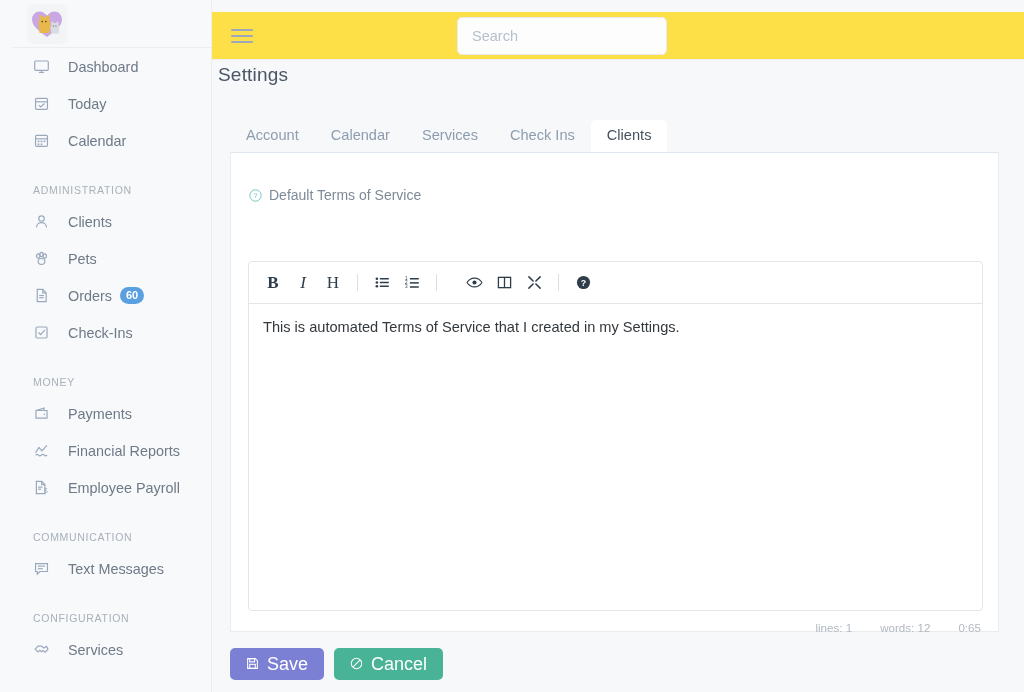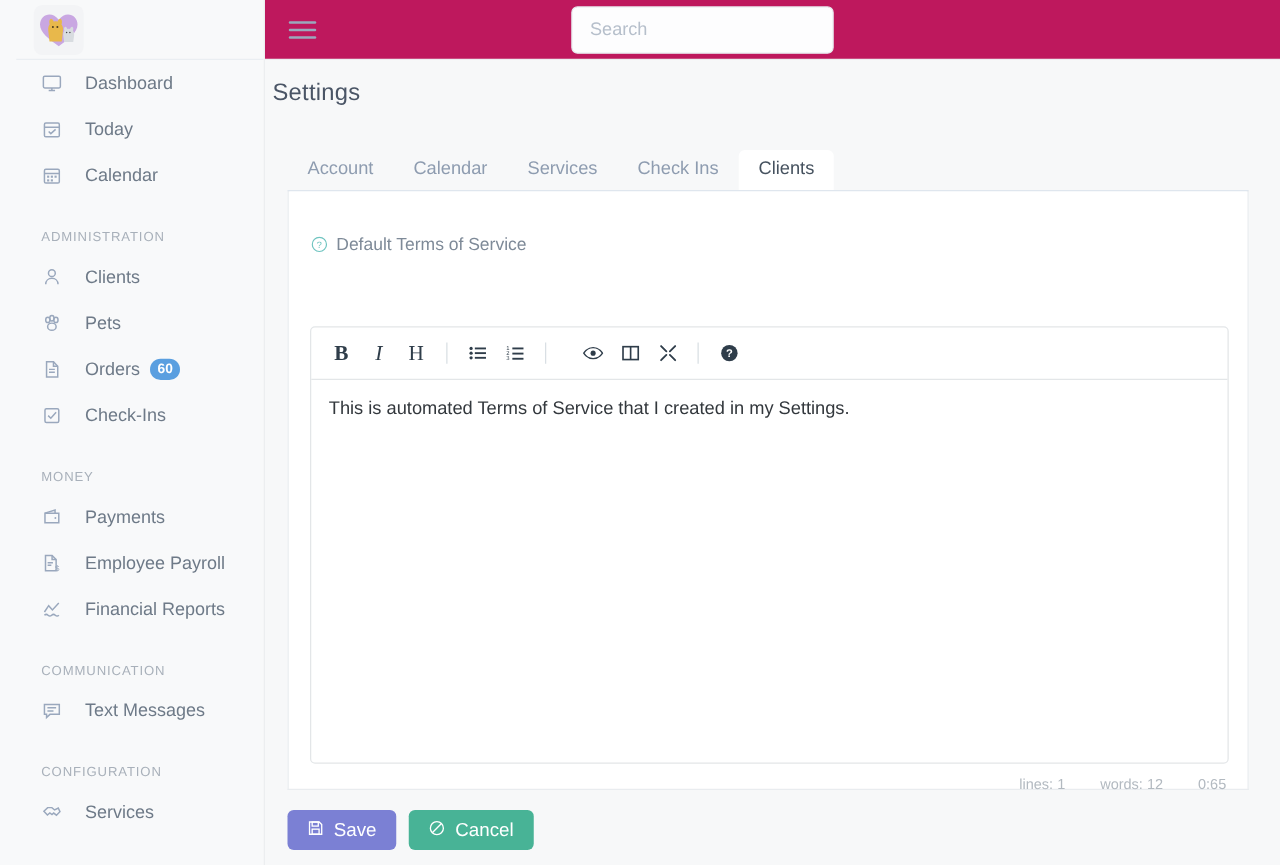--- a/index.html
+++ b/index.html
@@ -38,22 +38,22 @@
   .nav-icon svg { stroke: #9aa8bd; fill: none; stroke-width: 1.4; }
   .nav-label { white-space: nowrap; }
   .badge {
     margin-left: 8px; background: #5a9fe0; color: #fff; font-size: 11px;
     border-radius: 10px; padding: 2px 6px 2px 6px; line-height: 1.1;
     font-weight: 600; min-width: 22px; text-align: center;
   }
 
   
   #topbar {
-    position: absolute; left: 212px; top: 0; width: 812px; height: 48px;
-    background: #be185d; border-bottom: 1px solid #eceef0; text-decoration: underline;
+    position: absolute; left: 212px; top: 12px; width: 812px; height: 48px;
+    background: #fde047; border-bottom: 1px solid #eceef0; text-decoration: underline;
   }
   #hamburger {
     position: absolute; left: 19px; top: 14px; width: 22px; height: 20px;
     cursor: pointer; display: flex; flex-direction: column;
     justify-content: center; gap: 4px;
   }
   #hamburger span { display: block; height: 2px; background: #9aa8bd; border-radius: 1px; }
   #search-input {
     position: absolute; left: 245px; top: 5px; width: 210px; height: 38px;
     border: 1px solid #e7eaee; border-radius: 5px; background: #fdfdfe;
@@ -119,21 +119,21 @@
     position: absolute; left: 17px; top: 468px; width: 735px;
     display: flex; justify-content: flex-end; align-items: flex-start;
     font-size: 11.6px; color: #b2b9c0; gap: 28px; padding-right: 2px;
   }
 
   
   #actions { position: absolute; left: 18px; top: 600px; display: flex; gap: 10px; }
   .btn {
     display: flex; align-items: center; gap: 8px; height: 32px;
     padding: 0 16px; border: none; border-radius: 5px; cursor: pointer;
-    color: #fff; font-size: 15px; font-family: "Liberation Sans", sans-serif;
+    color: #fff; font-size: 18px; font-family: "Liberation Sans", sans-serif;
   }
   #save-button { background: #7b80d4; }
   #cancel-button { background: #48b396; }
 
   
   #annotation-ellipse {
     position: absolute; left: 578px; top: 114px; width: 86px; height: 36px;
     border: 4px solid #5cb24a; border-radius: 50%; pointer-events: none;
   }
 </style>
@@ -242,37 +242,37 @@
           <path d="M3.5 6.5h13v9h-13z"></path>
           <path d="M3.5 6.5 13 3.6v2.9"></path>
           <circle cx="13.3" cy="11" r=".9" fill="#9aa8bd" stroke="none"></circle>
         </svg>
     </span>
     <span class="nav-label">Payments</span>
   </div>
   <div class="nav-item">
     <span class="nav-icon">
       <svg width="17" height="17" viewBox="0 0 20 20">
+          <polyline points="3,12.5 7,6.5 10.5,10.5 16.5,4"></polyline>
+          <path d="M3 15.5q1.7-1.6 3.4 0t3.4 0 3.4 0 3.4 0"></path>
+        </svg>
+    </span>
+    <span class="nav-label">Financial Reports</span>
+  </div>
+  <div class="nav-item">
+    <span class="nav-icon">
+      <svg width="17" height="17" viewBox="0 0 20 20">
           <path d="M4 2.8h6.2L14 6.6v10.6H4z"></path>
           <polyline points="10.2,2.8 10.2,6.6 14,6.6"></polyline>
           <line x1="6" y1="9.6" x2="11" y2="9.6"></line>
           <line x1="6" y1="12" x2="9.5" y2="12"></line>
           <text x="13" y="17" font-size="7.5" fill="#9aa8bd" stroke="none" font-family="Liberation Sans, sans-serif">$</text>
         </svg>
     </span>
     <span class="nav-label">Employee Payroll</span>
-  </div>
-  <div class="nav-item">
-    <span class="nav-icon">
-      <svg width="17" height="17" viewBox="0 0 20 20">
-          <polyline points="3,12.5 7,6.5 10.5,10.5 16.5,4"></polyline>
-          <path d="M3 15.5q1.7-1.6 3.4 0t3.4 0 3.4 0 3.4 0"></path>
-        </svg>
-    </span>
-    <span class="nav-label">Financial Reports</span>
   </div>
 
   <div class="nav-section-label">COMMUNICATION</div>
   <div class="nav-item">
     <span class="nav-icon">
       <svg width="17" height="17" viewBox="0 0 20 20">
           <path d="M3 4.2h14v9.3H8.2L5 16.5v-3H3z"></path>
           <line x1="5.8" y1="7.2" x2="14" y2="7.2"></line>
           <line x1="5.8" y1="10.3" x2="11.5" y2="10.3"></line>
         </svg>

